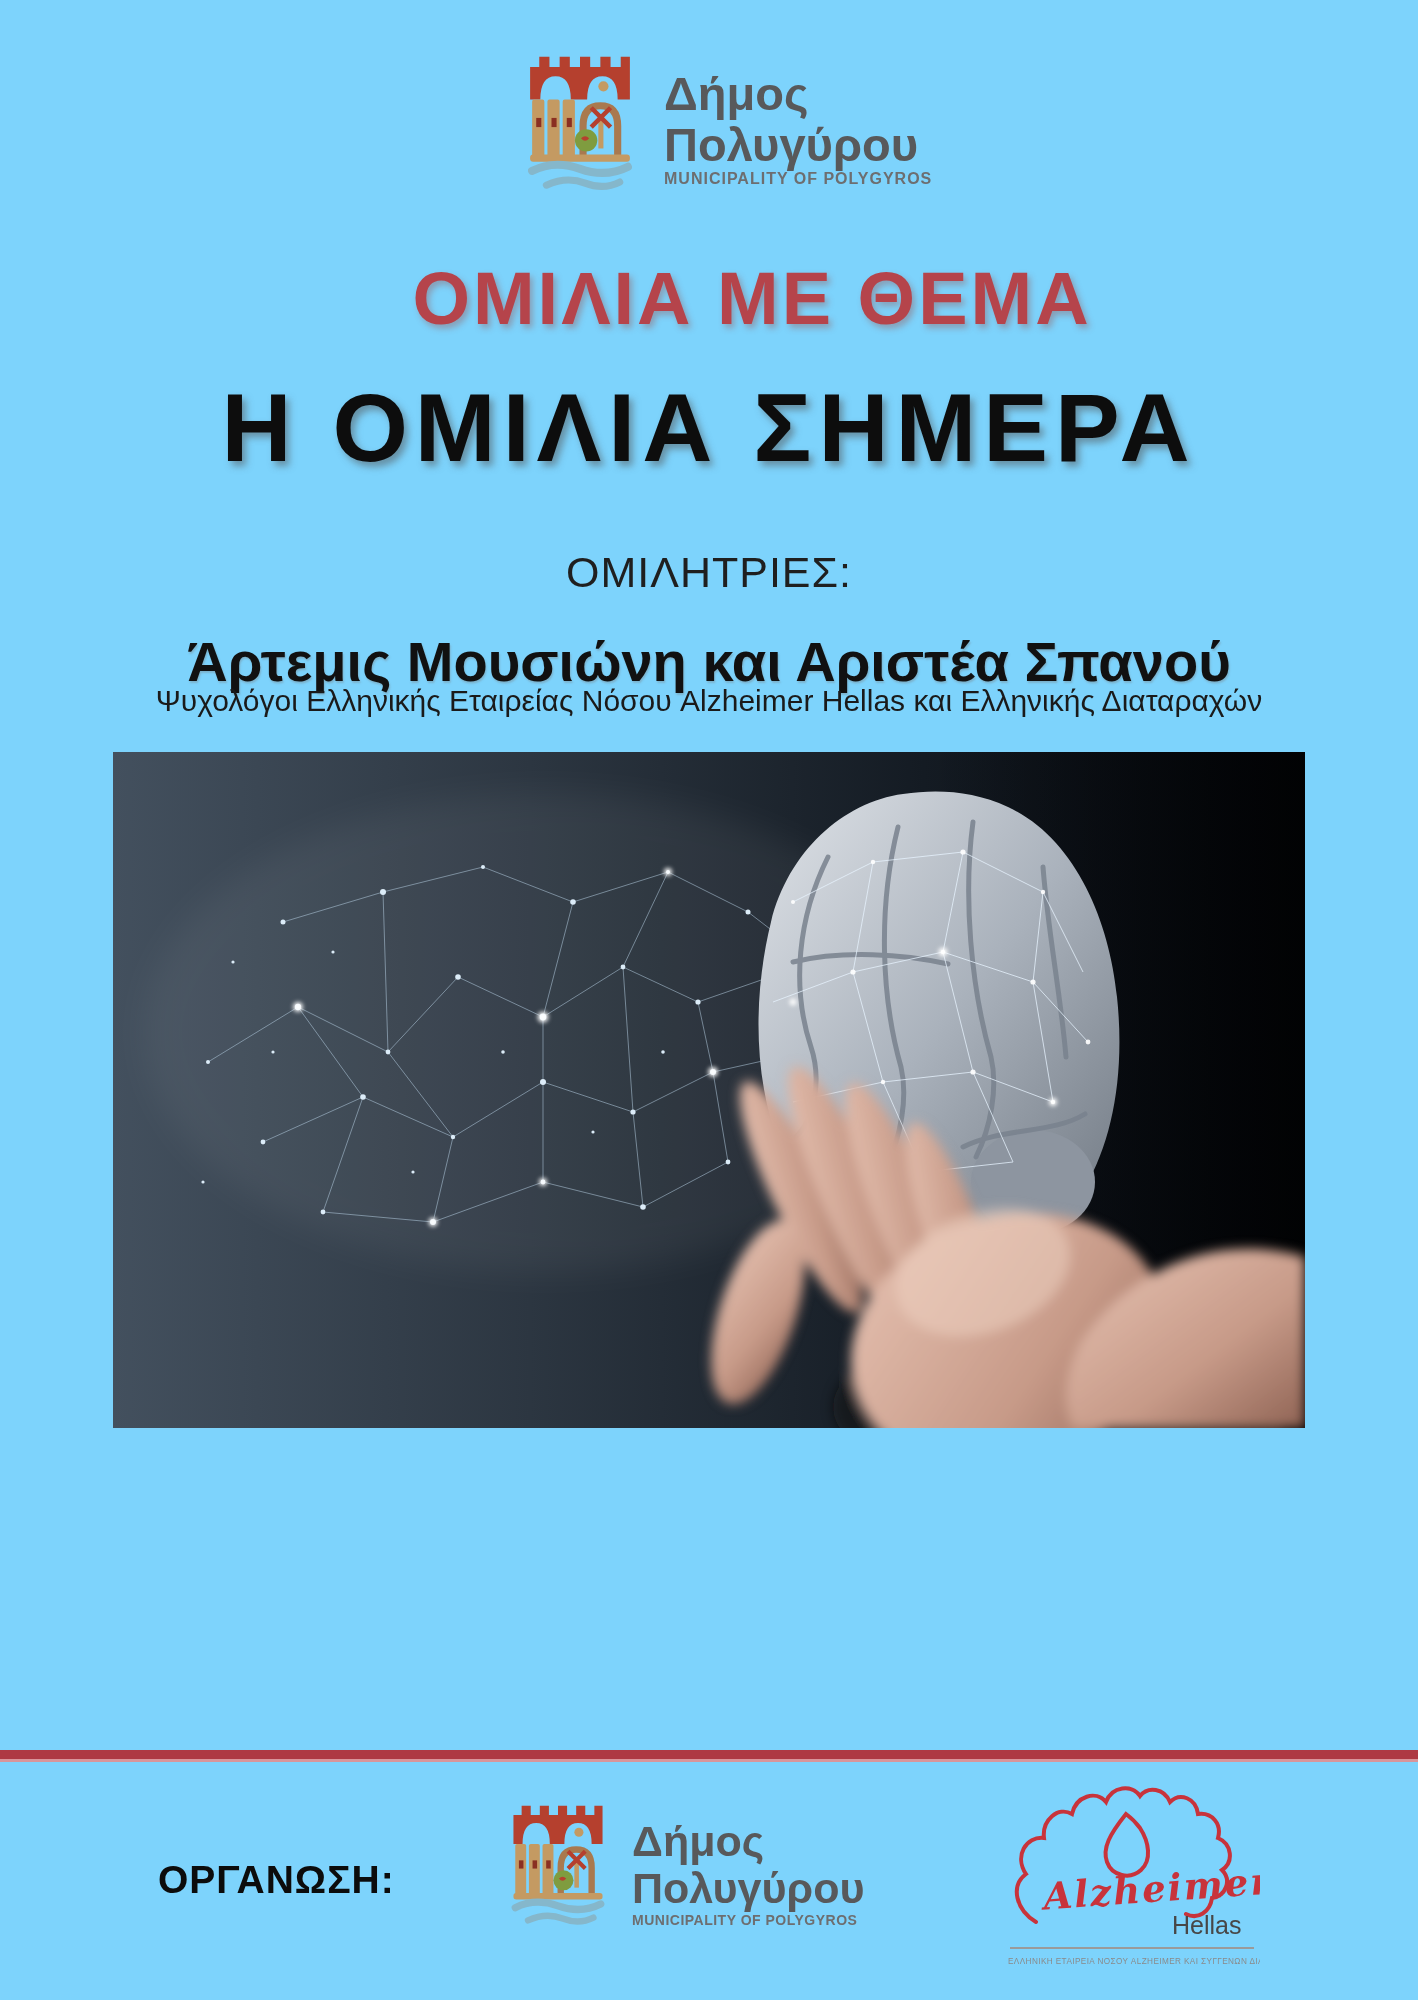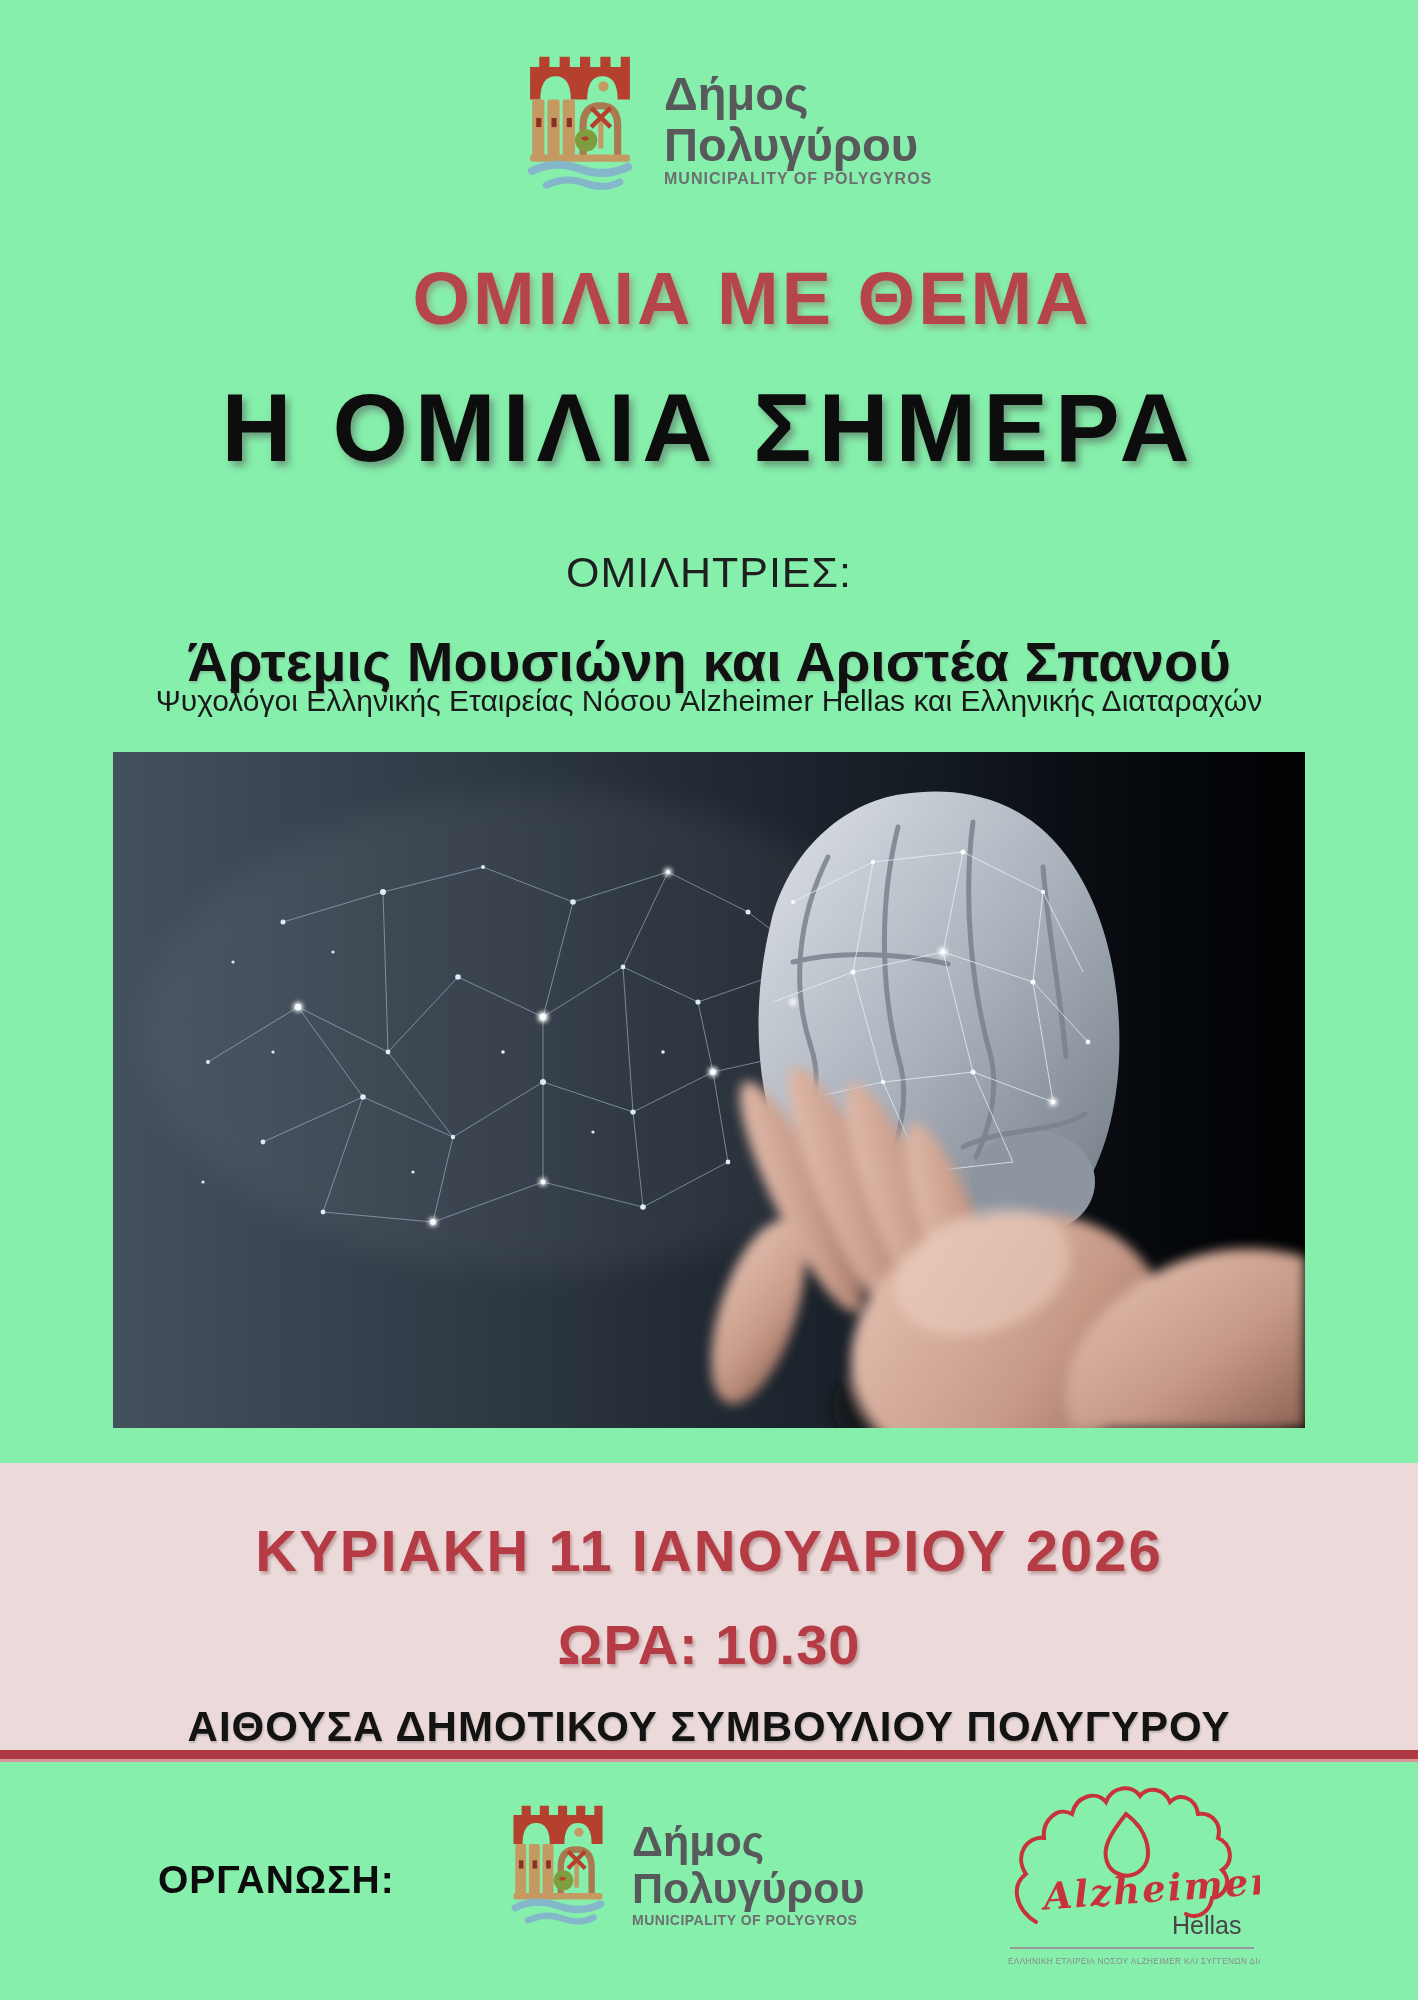--- a/index.html
+++ b/index.html
@@ -1,17 +1,17 @@
 <!DOCTYPE html>
 <html><head>
 <meta charset="utf-8">
 <style>
   html,body{margin:0;padding:0;background:#ffffff;}
   .poster{
-    position:relative;width:1418px;height:2000px;background:#86efac;
+    position:relative;width:1418px;height:2000px;background:#7dd3fc;
     font-family:"Liberation Sans",sans-serif;overflow:hidden;
   }
   
   .logo-top{position:absolute;left:524px;top:52px;display:flex;align-items:flex-start;}
   .logo-castle{display:block;}
   .logo-textcol{margin-left:28px;margin-top:16px;color:#58595b;}
   .logo-name{font-weight:bold;font-size:47px;line-height:51px;color:#58595b;}
   .logo-sub{font-weight:bold;font-size:16px;letter-spacing:1px;color:#6d6e70;margin-top:0;}
   
   .kicker{
@@ -268,25 +268,20 @@
         <ellipse cx="795" cy="470" rx="30" ry="150" transform="rotate(-22 795 470)"></ellipse>
         <ellipse cx="845" cy="495" rx="28" ry="132" transform="rotate(-20 845 495)"></ellipse>
         <ellipse cx="645" cy="560" rx="38" ry="96" transform="rotate(18 645 560)"></ellipse>
         <ellipse cx="895" cy="590" rx="160" ry="125" transform="rotate(-18 895 590)"></ellipse>
         <path d="M960,676 L1192,676 L1192,505 C1100,478 1015,520 968,590 C950,625 950,655 960,676 Z"></path>
       </g>
       <ellipse cx="870" cy="520" rx="90" ry="60" fill="#f0d4c4" opacity="0.5" transform="rotate(-20 870 520)"></ellipse>
     </g>
   </svg>
 
-  <div class="banner">
-    <div class="date">ΚΥΡΙΑΚΗ 11 ΙΑΝΟΥΑΡΙΟΥ 2026</div>
-    <div class="time">ΩΡΑ: 10.30</div>
-    <div class="venue">ΑΙΘΟΥΣΑ ΔΗΜΟΤΙΚΟΥ ΣΥΜΒΟΥΛΙΟΥ ΠΟΛΥΓΥΡΟΥ</div>
-  </div>
   <div class="red-bar"></div>
 
   <div class="org-label">ΟΡΓΑΝΩΣΗ:</div>
 
   <div class="logo-bottom">
     <svg class="logo-castle" width="100" height="136" viewBox="0 0 110 136">
       <path fill="#b5402e" fill-rule="evenodd" d="M6,46 L6,14 L15,14 L15,4 L25,4 L25,14 L35,14 L35,4 L45,4 L45,14 L55,14 L55,4 L65,4 L65,14 L75,14 L75,4 L85,4 L85,14 L95,14 L95,4 L104,4 L104,46 Z M16,46 Q16,23 31,23 Q46,23 46,46 Z M62,46 Q62,23 77,23 Q92,23 92,46 Z"></path>
       <circle cx="78" cy="33" r="5" fill="#c49a62"></circle>
       <rect x="8" y="46" width="12" height="58" rx="2" fill="#c49a62"></rect>
       <rect x="23" y="46" width="12" height="58" rx="2" fill="#c49a62"></rect>

